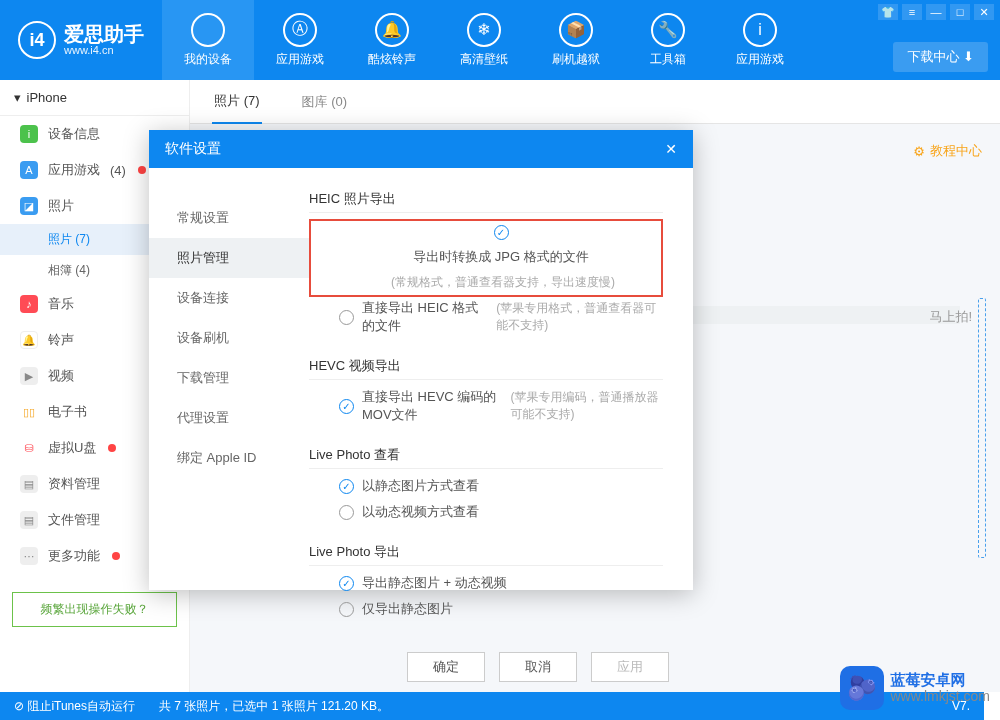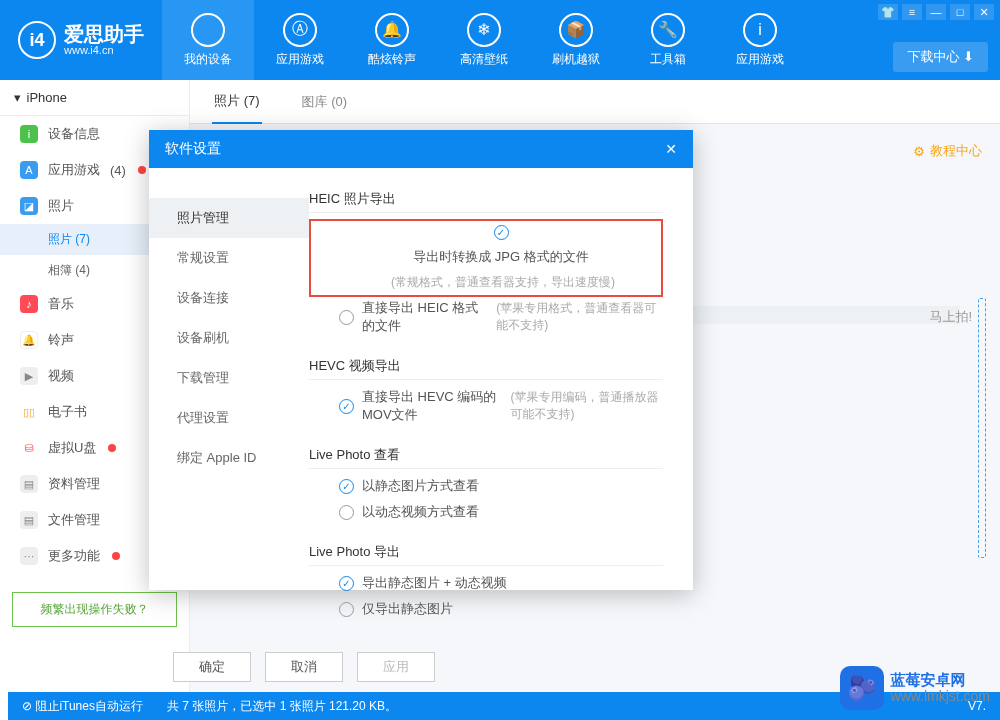--- a/index.html
+++ b/index.html
@@ -47,26 +47,26 @@
 .m-side-item.active { background: #eef1f3; color: #333; }
 .m-main { flex: 1; padding: 22px 30px 12px 0; font-size: 13px; color: #444; }
 .section { margin-bottom: 16px; }
 .sec-title { color: #333; margin-bottom: 6px; padding-bottom: 4px; border-bottom: 1px solid #eee; }
 .opt { display: flex; align-items: center; gap: 8px; padding: 2px 0 6px 30px; color: #555; }
 .opt.hl { border: 2px solid #e74c3c; padding: 4px 6px 4px 36px; flex-direction: column; }
 .opt .hint { color: #aaa; font-size: 12px; margin-left: 4px; }
 .radio { width: 15px; height: 15px; border: 1.5px solid #999; border-radius: 50%; display: inline-flex; align-items: center; justify-content: center; flex-shrink: 0; }
 .radio.on { border-color: #0d87f0; }
 .radio.on::after { content: "✓"; color: #0d87f0; font-size: 10px; }
-.btns { display: flex; gap: 14px; padding: 0 24px 18px; }
+.btns { display: flex; justify-content: flex-end; gap: 14px; padding: 0 24px 18px; }
 .btn { width: 78px; height: 30px; border: 1px solid #ccc; background: #fff; font-size: 13px; color: #555; cursor: pointer; }
 .btn.disabled { color: #bbb; }
 
 
-.status { position: absolute; bottom: 0; left: 0; right: 0; height: 28px; background: #0d87f0; color: #fff; font-size: 12px; display: flex; align-items: center; padding: 0 14px; gap: 24px; margin-left: 8px; }
+.status { position: absolute; bottom: 0; left: 0; right: 16px; height: 28px; background: #0d87f0; color: #fff; font-size: 12px; display: flex; align-items: center; padding: 0 14px; gap: 24px; }
 .status .ver { margin-left: auto; }
 
 
 .wm { position: absolute; right: 10px; bottom: 10px; display: flex; align-items: center; gap: 6px; z-index: 200; }
 .wm-ico { width: 44px; height: 44px; background: #1f6fe5; border-radius: 10px; display: flex; align-items: center; justify-content: center; font-size: 24px; color: #fff; }
 .wm-txt { font-size: 15px; font-weight: bold; color: #1f6fe5; line-height: 1.1; }
 .wm-sub { font-size: 14px; color: #888; }
 </style>
 </head>
 <body>
@@ -193,22 +193,22 @@
   </div>
 </div>
 
 <div class="modal">
   <div class="modal-title">
     <span>软件设置</span>
     <span style="cursor:pointer">✕</span>
   </div>
   <div class="modal-body">
     <div class="m-side">
+      <div class="m-side-item">常规设置</div>
       <div class="m-side-item active">照片管理</div>
-      <div class="m-side-item">常规设置</div>
       <div class="m-side-item">设备连接</div>
       <div class="m-side-item">设备刷机</div>
       <div class="m-side-item">下载管理</div>
       <div class="m-side-item">代理设置</div>
       <div class="m-side-item">绑定 Apple ID</div>
     </div>
     <div class="m-main">
       <div class="section">
         <div class="sec-title">HEIC 照片导出</div>
         <div class="opt hl">

